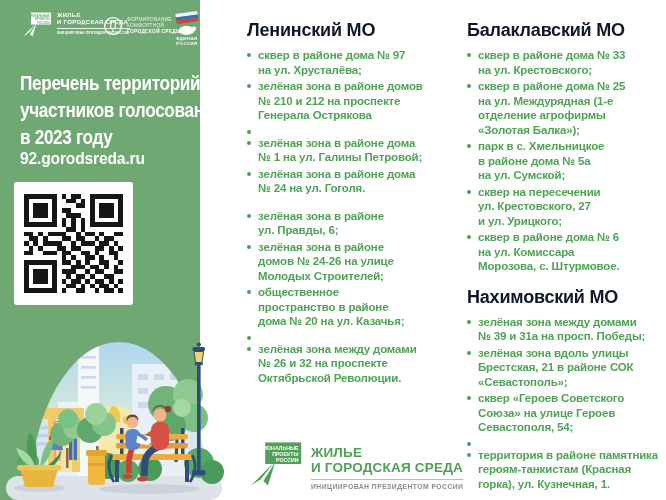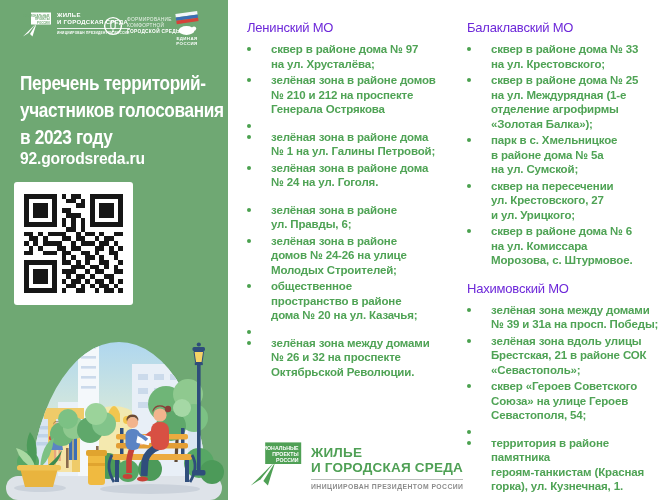--- a/index.html
+++ b/index.html
@@ -4,21 +4,21 @@
 <style>
   html,body{margin:0;padding:0;}
   body{
     width:666px;height:500px;position:relative;overflow:hidden;
     background:#ffffff;
     font-family:"Liberation Sans", sans-serif;
   }
   .pre{white-space:pre-line;}
 
   
-  #panel{position:absolute;left:0;top:0;width:228px;height:500px;background:#6FA873;}
+  #panel{position:absolute;left:0;top:0;width:200px;height:500px;background:#6FA873;}
 
   .logo-np{position:absolute;left:22px;top:12px;display:flex;gap:5px;align-items:flex-start;}
   .np-text{display:flex;flex-direction:column;}
   .np-l{font-size:6px;font-weight:bold;color:#fff;letter-spacing:.3px;line-height:7px;}
   .np-div{border-top:1px solid rgba(255,255,255,.85);margin:2px 0 1.5px 0;}
   .np-sub{font-size:3.2px;font-weight:bold;color:#fff;letter-spacing:.25px;}
 
   .logo-fkgs{position:absolute;left:103px;top:16px;display:flex;gap:4px;align-items:center;}
   .fkgs-text{display:flex;flex-direction:column;}
   .fkgs-l{font-size:4.8px;color:#EAF3EA;letter-spacing:.3px;line-height:6px;}
@@ -43,25 +43,25 @@
   }
   #qr-svg{width:99px;height:99px;}
   #park{position:absolute;left:0;top:330px;width:228px;height:170px;}
 
   
   .col{position:absolute;top:20px;}
   #col-mid{left:247px;width:202px;}
   #col-right{left:467px;width:199px;}
   .section{margin-bottom:13px;}
   .sec-title{
-    font-size:13px;font-weight:normal;color:#6d28d9;letter-spacing:-.2px;
+    font-size:18px;font-weight:bold;color:#0f172a;letter-spacing:-.2px;
     margin:0 0 7px 0;
   }
   ul.places{list-style:none;margin:0;padding:0;}
-  ul.places li{display:flex;gap:20px;margin-bottom:2px;}
+  ul.places li{display:flex;gap:7px;margin-bottom:2px;}
   .dot{flex:none;width:4px;height:4px;border-radius:50%;background:#4AA14F;margin-top:5px;}
   .place-text{
     font-size:11.5px;line-height:14.5px;font-weight:bold;color:#4FA355;letter-spacing:-.15px;
   }
 
   
   #footer-logo{position:absolute;left:249px;top:441px;display:flex;gap:8px;align-items:flex-start;}
   .fl-text{display:flex;flex-direction:column;padding-top:4px;}
   .fl-l{font-size:13.5px;font-weight:bold;color:#4FA055;letter-spacing:.2px;line-height:15px;}
   .fl-div{border-top:1px solid #B9BDB9;margin:4px 0 3px 0;}

